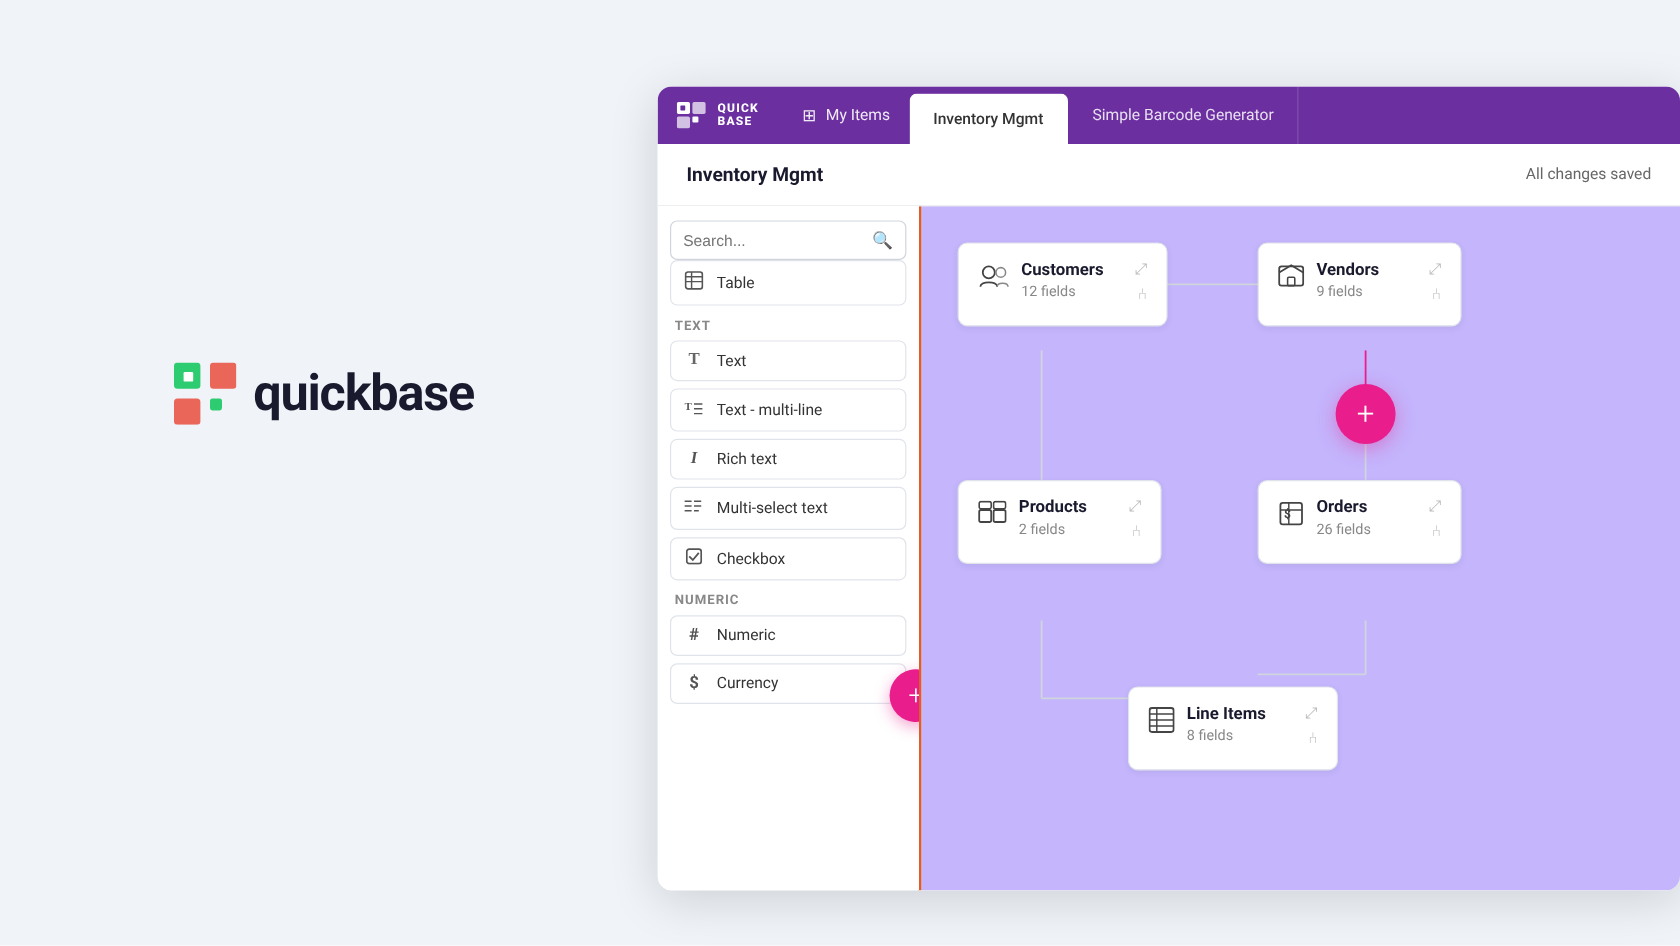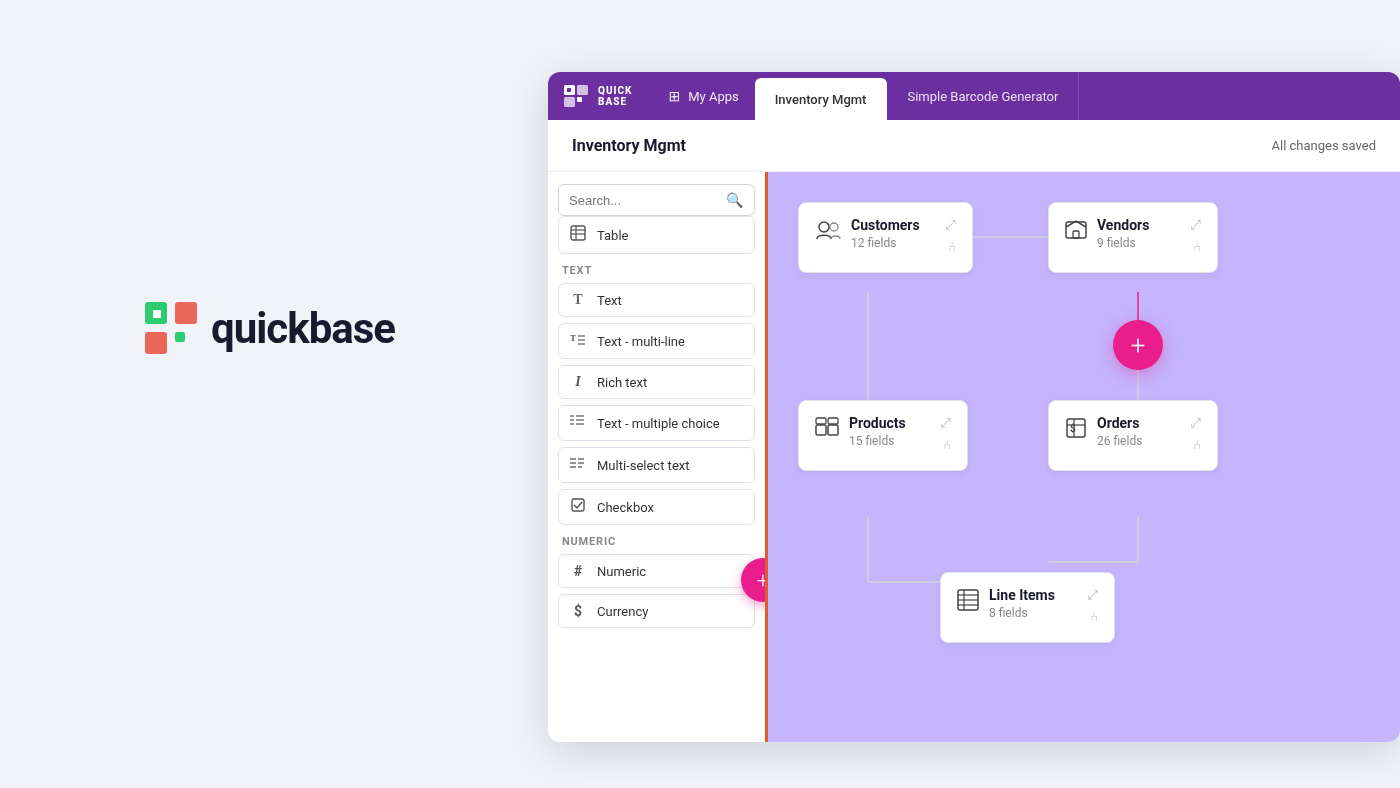--- a/index.html
+++ b/index.html
@@ -351,21 +351,21 @@
       </svg>
       <div>
         <div style="color:white;font-size:10px;font-weight:800;letter-spacing:1px;">QUICK</div>
         <div style="color:white;font-size:10px;font-weight:800;letter-spacing:1px;">BASE</div>
       </div>
     </div>
 
     <div class="nav-tabs">
       <div class="nav-tab-my-apps">
         <span style="font-size:14px;">⊞</span>
-        <span>My Apps</span>
+        <span>My Items</span>
       </div>
       <div class="nav-tab active">Inventory Mgmt</div>
       <div class="nav-tab">Simple Barcode Generator</div>
     </div>
   </div>
 
   <div class="header-bar">
     <span class="header-title">Inventory Mgmt</span>
     <span class="header-status">All changes saved</span>
   </div>
@@ -408,33 +408,20 @@
           </svg>
         </span>
         <span>Text - multi-line</span>
       </div>
 
       <div class="sidebar-item">
         <span class="sidebar-item-icon" style="font-style:italic;font-weight:700;font-family:serif;font-size:14px;color:#555;">I</span>
         <span>Rich text</span>
       </div>
 
-      <div class="sidebar-item">
-        <span class="sidebar-item-icon">
-          <svg width="16" height="14" viewBox="0 0 16 14" fill="none">
-            <line x1="0" y1="2" x2="4" y2="2" stroke="#555" stroke-width="1.2"></line>
-            <line x1="0" y1="6" x2="4" y2="6" stroke="#555" stroke-width="1.2"></line>
-            <line x1="0" y1="10" x2="4" y2="10" stroke="#555" stroke-width="1.2"></line>
-            <line x1="6" y1="2" x2="14" y2="2" stroke="#555" stroke-width="1.2"></line>
-            <line x1="6" y1="6" x2="14" y2="6" stroke="#555" stroke-width="1.2"></line>
-            <line x1="6" y1="10" x2="14" y2="10" stroke="#555" stroke-width="1.2"></line>
-          </svg>
-        </span>
-        <span>Text - multiple choice</span>
-      </div>
 
       <div class="sidebar-item">
         <span class="sidebar-item-icon">
           <svg width="16" height="14" viewBox="0 0 16 14" fill="none">
             <line x1="0" y1="3" x2="6" y2="3" stroke="#555" stroke-width="1.3"></line>
             <line x1="0" y1="7" x2="6" y2="7" stroke="#555" stroke-width="1.3"></line>
             <line x1="0" y1="11" x2="6" y2="11" stroke="#555" stroke-width="1.3"></line>
             <line x1="8" y1="3" x2="14" y2="3" stroke="#555" stroke-width="1.3"></line>
             <line x1="8" y1="7" x2="14" y2="7" stroke="#555" stroke-width="1.3"></line>
             <line x1="8" y1="11" x2="12" y2="11" stroke="#555" stroke-width="1.3"></line>
@@ -534,21 +521,21 @@
           <span class="table-card-icon">
             <svg width="24" height="22" viewBox="0 0 24 22" fill="none">
               <rect x="1" y="8" width="10" height="10" rx="1.5" stroke="#444" stroke-width="1.5"></rect>
               <rect x="13" y="8" width="10" height="10" rx="1.5" stroke="#444" stroke-width="1.5"></rect>
               <rect x="1" y="1" width="10" height="6" rx="1.5" stroke="#444" stroke-width="1.3"></rect>
               <rect x="13" y="1" width="10" height="6" rx="1.5" stroke="#444" stroke-width="1.3"></rect>
             </svg>
           </span>
           <div class="table-card-info">
             <div class="table-card-name">Products</div>
-            <div class="table-card-fields">15 fields</div>
+            <div class="table-card-fields">2 fields</div>
           </div>
           <div class="table-card-actions">
             <span class="card-action-icon">⤢</span>
             <span class="card-action-icon">⑃</span>
           </div>
         </div>
       </div>
 
       <div class="table-card" style="top:228px;left:280px;width:165px;">
         <div class="table-card-header">

